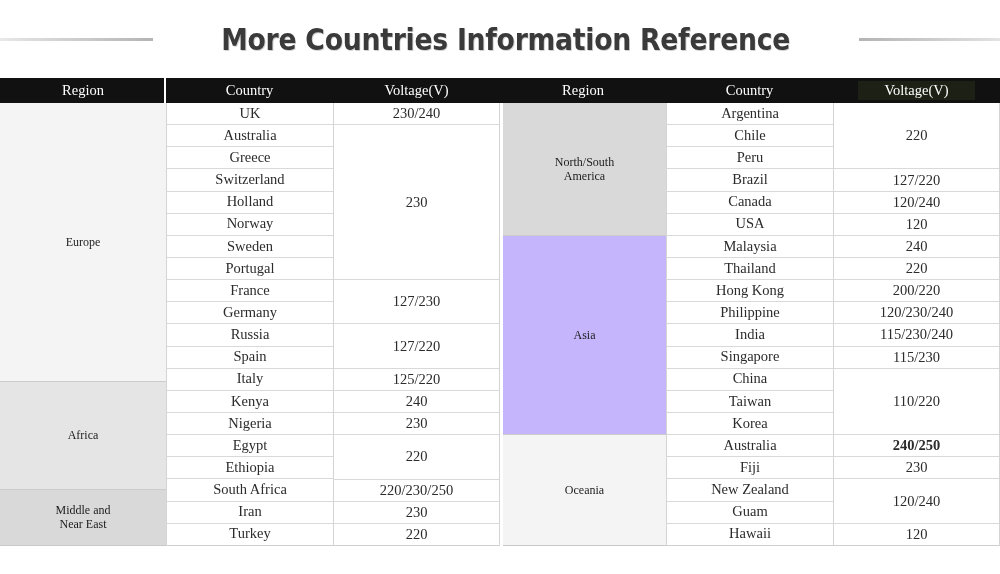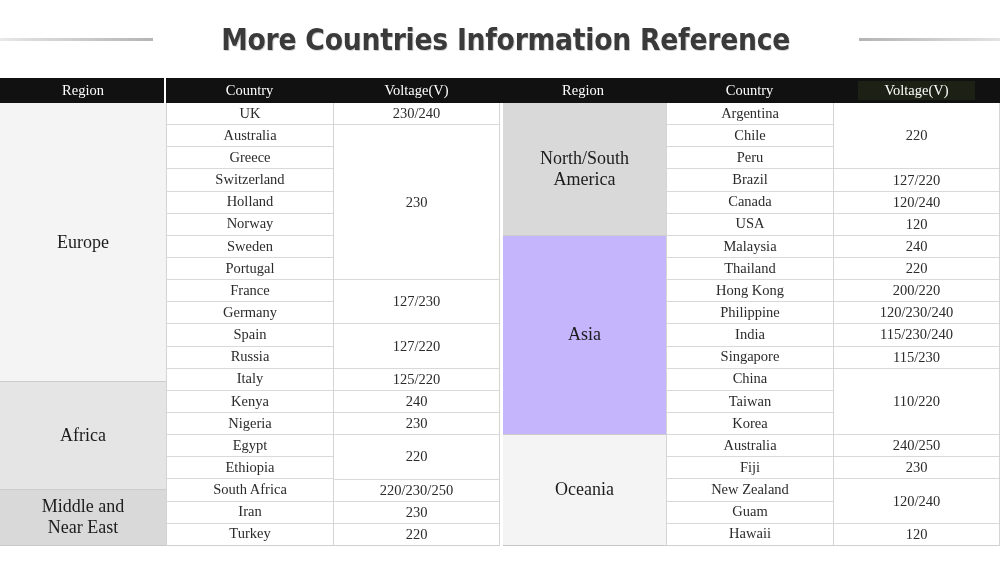--- a/index.html
+++ b/index.html
@@ -133,21 +133,21 @@
   .col-voltage .cell {
     border-left: 1px solid #d4d4d4;
   }
   .col-voltage { border-right: 1px solid #d4d4d4; }
 
   .region-cell {
     display: flex;
     align-items: center;
     justify-content: center;
     text-align: center;
-    font-size: 18px;
+    font-size: 12px;
     color: #1c1c1c;
     line-height: 1.18;
     overflow: hidden;
     white-space: pre-line;
     border-bottom: 1px solid #cccccc;
   }
   .region-cell:last-child { border-bottom: 1px solid #c8c8c8; }
 
   .vol-cell {
     display: flex;
@@ -208,22 +208,22 @@
         <div class="cell" style="height: 22.15px;">UK</div>
         <div class="cell" style="height: 22.15px;">Australia</div>
         <div class="cell" style="height: 22.15px;">Greece</div>
         <div class="cell" style="height: 22.15px;">Switzerland</div>
         <div class="cell" style="height: 22.15px;">Holland</div>
         <div class="cell" style="height: 22.15px;">Norway</div>
         <div class="cell" style="height: 22.15px;">Sweden</div>
         <div class="cell" style="height: 22.15px;">Portugal</div>
         <div class="cell" style="height: 22.15px;">France</div>
         <div class="cell" style="height: 22.15px;">Germany</div>
+        <div class="cell" style="height: 22.15px;">Russia</div>
         <div class="cell" style="height: 22.15px;">Spain</div>
-        <div class="cell" style="height: 22.15px;">Russia</div>
         <div class="cell" style="height: 22.15px;">Italy</div>
         <div class="cell" style="height: 22.15px;">Kenya</div>
         <div class="cell" style="height: 22.15px;">Nigeria</div>
         <div class="cell" style="height: 22.15px;">Egypt</div>
         <div class="cell" style="height: 22.15px;">Ethiopia</div>
         <div class="cell" style="height: 22.15px;">South Africa</div>
         <div class="cell" style="height: 22.15px;">Iran</div>
         <div class="cell" style="height: 22.15px;">Turkey</div>
       </div>
     <div class="col col-voltage">
@@ -277,20 +277,20 @@
         <div class="vol-cell" style="height: 22.15px;">127/220</div>
         <div class="vol-cell" style="height: 22.15px;">120/240</div>
         <div class="vol-cell" style="height: 22.15px;">120</div>
         <div class="vol-cell" style="height: 22.15px;">240</div>
         <div class="vol-cell" style="height: 22.15px;">220</div>
         <div class="vol-cell" style="height: 22.15px;">200/220</div>
         <div class="vol-cell" style="height: 22.15px;">120/230/240</div>
         <div class="vol-cell" style="height: 22.15px;">115/230/240</div>
         <div class="vol-cell" style="height: 22.15px;">115/230</div>
         <div class="vol-cell" style="height: 66.45px;">110/220</div>
-        <div class="vol-cell" style="height: 22.15px;">240/250</div>
+        <div class="vol-cell" style="height: 22.15px; font-weight: bold;">240/250</div>
         <div class="vol-cell" style="height: 22.15px;">230</div>
         <div class="vol-cell" style="height: 44.3px;">120/240</div>
         <div class="vol-cell" style="height: 22.15px;">120</div>
       </div>
   </div>
 
 </div>
 
 </body></html>

